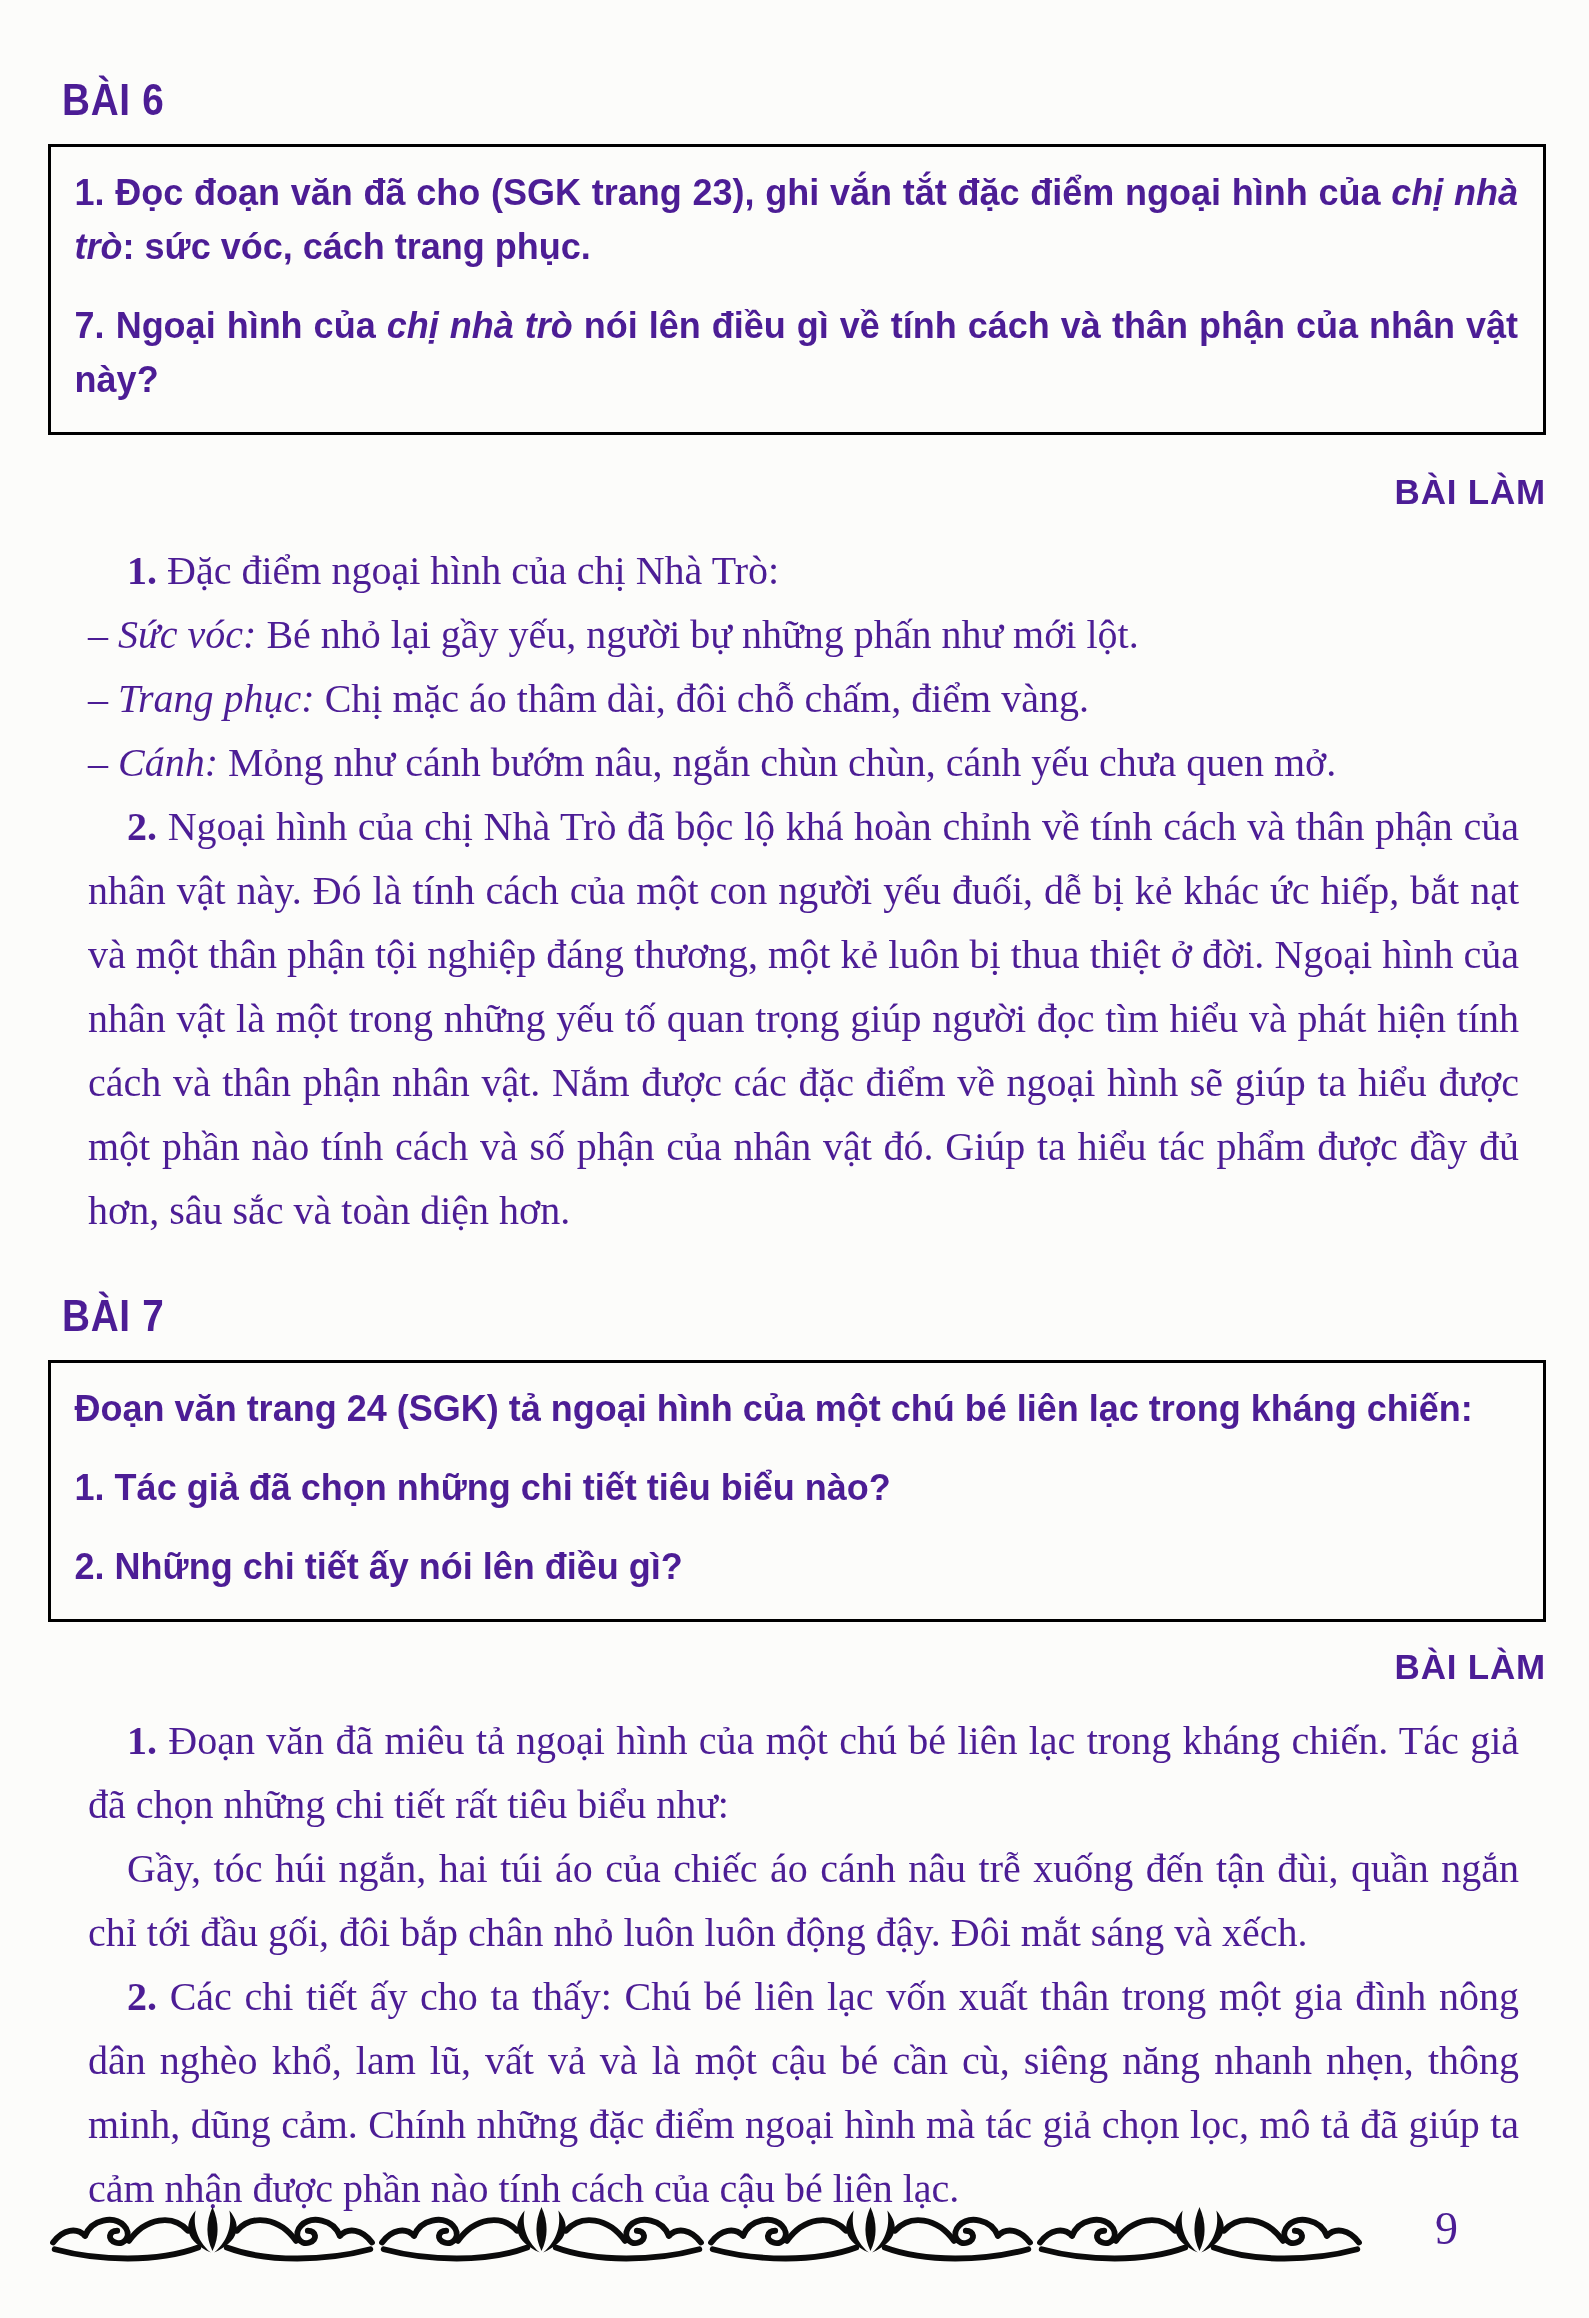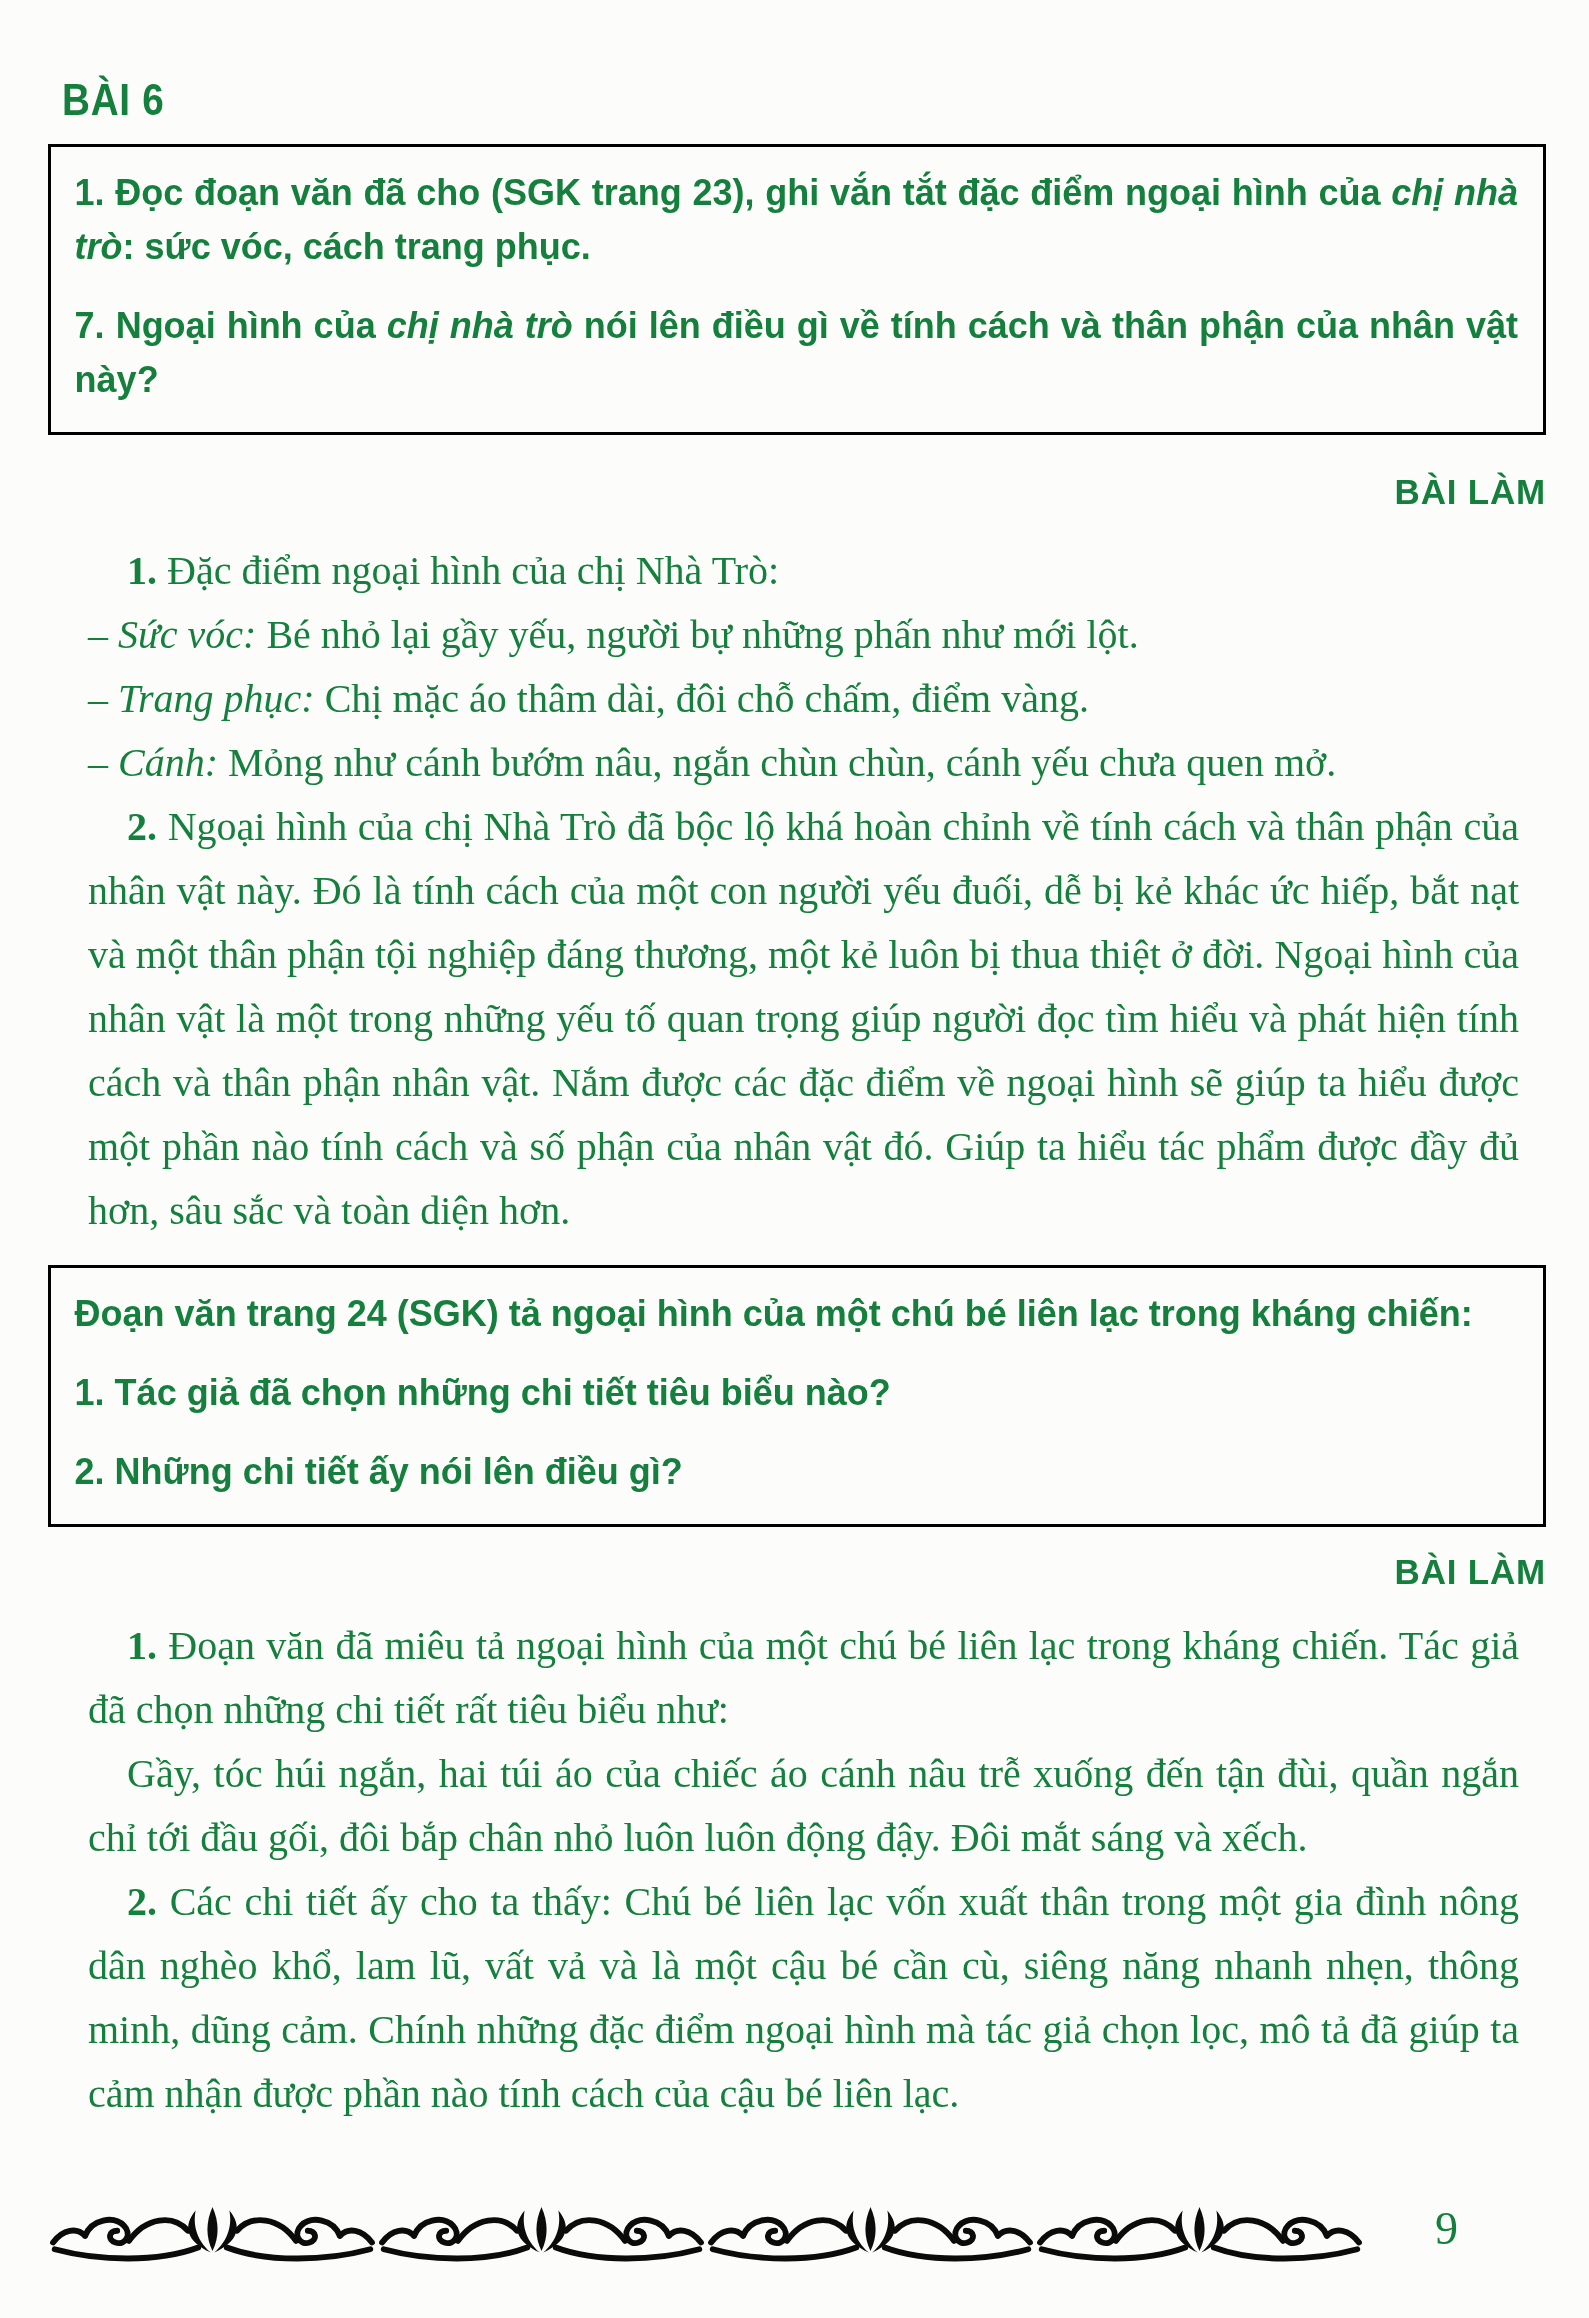--- a/index.html
+++ b/index.html
@@ -1,20 +1,20 @@
 <!DOCTYPE html>
 <html lang="vi" style="font-size:13.5px"><head>
 <meta charset="utf-8">
 <style>
   html,body{margin:0;padding:0;background:#e8e8e8;}
   .page{
     position:relative;
     width:1590px;height:2319px;
     background:#fcfcfa;
-    color:#15803d;
+    color:#4c1d95;
     font-family:"Liberation Serif","DejaVu Serif",serif;
     overflow:hidden;
     margin:0 auto;
   }
   .inner{padding:78px 44px 0 48px;}
 
   .bai-heading{
     font-family:"Liberation Sans","DejaVu Sans",sans-serif;
     font-weight:700;
     font-size:44px;
@@ -94,20 +94,23 @@
     <div class="bailam">BÀI LÀM</div>
 
     <div class="answer">
       <p class="indent"><span class="bd">1. </span><span>Đặc điểm ngoại hình của chị Nhà Trò:</span></p>
       <p><span>– </span><span class="it">Sức vóc:</span><span> Bé nhỏ lại gầy yếu, người bự những phấn như mới lột.</span></p>
       <p><span>– </span><span class="it">Trang phục:</span><span> Chị mặc áo thâm dài, đôi chỗ chấm, điểm vàng.</span></p>
       <p><span>– </span><span class="it">Cánh:</span><span> Mỏng như cánh bướm nâu, ngắn chùn chùn, cánh yếu chưa quen mở.</span></p>
       <p class="indent"><span class="bd">2. </span><span>Ngoại hình của chị Nhà Trò đã bộc lộ khá hoàn chỉnh về tính cách và thân phận của nhân vật này. Đó là tính cách của một con người yếu đuối, dễ bị kẻ khác ức hiếp, bắt nạt và một thân phận tội nghiệp đáng thương, một kẻ luôn bị thua thiệt ở đời. Ngoại hình của nhân vật là một trong những yếu tố quan trọng giúp người đọc tìm hiểu và phát hiện tính cách và thân phận nhân vật. Nắm được các đặc điểm về ngoại hình sẽ giúp ta hiểu được một phần nào tính cách và số phận của nhân vật đó. Giúp ta hiểu tác phẩm được đầy đủ hơn, sâu sắc và toàn diện hơn.</span></p>
     </div>
 
+    <div class="bai7-heading-wrap">
+      <h1 class="bai-heading">BÀI 7</h1>
+    </div>
 
     <div class="qbox spaced">
       <p><span>Đoạn văn trang 24 (SGK) tả ngoại hình của một chú bé liên lạc trong kháng chiến:</span></p>
       <p><span>1. Tác giả đã chọn những chi tiết tiêu biểu nào?</span></p>
       <p><span>2. Những chi tiết ấy nói lên điều gì?</span></p>
     </div>
 
     <div class="bailam" style="margin-top:25px;margin-bottom:22px;">BÀI LÀM</div>
 
     <div class="answer">

